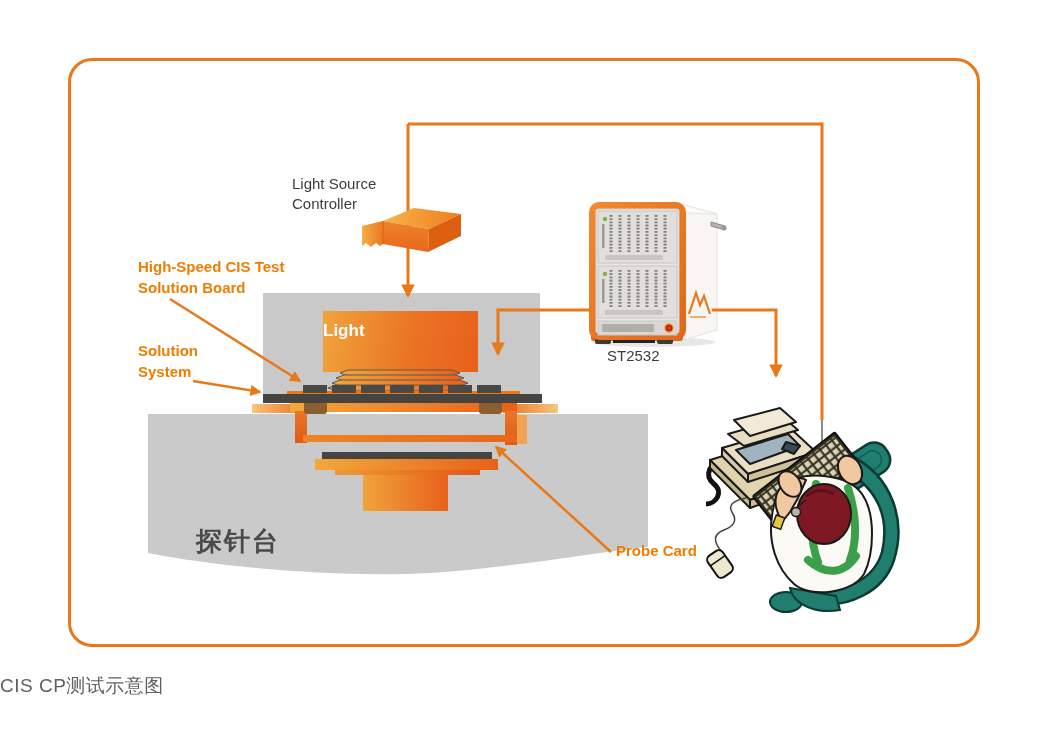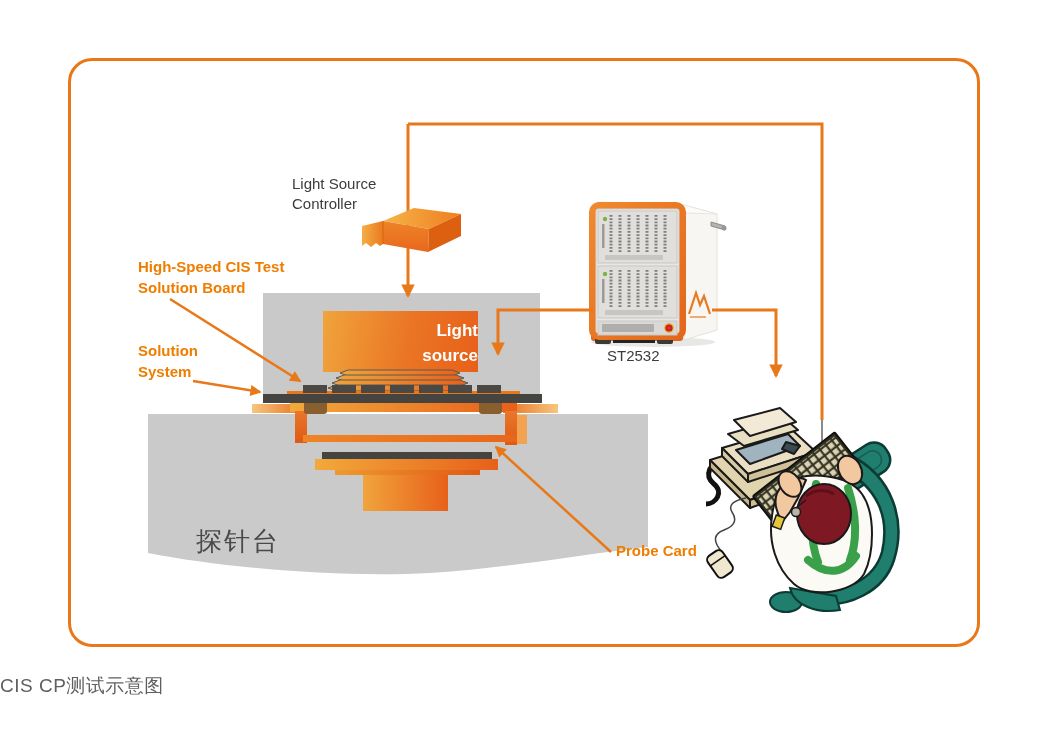--- a/index.html
+++ b/index.html
@@ -7,28 +7,28 @@
     --dark-bar:#454440; --text-dark:#3C3C3C; --caption-color:#5F5F5F;
   }
   *{margin:0;padding:0;box-sizing:border-box}
   body{background:#fff;font-family:"Liberation Sans",sans-serif}
   .canvas{position:relative;width:1055px;height:730px;background:#fff;overflow:hidden}
   .abs{position:absolute}
   .frame{left:68px;top:58px;width:912px;height:589px;border:3px solid var(--accent);border-radius:24px;z-index:0}
   
   .lbl-dark{color:var(--text-dark);font-size:15px;line-height:20px;z-index:7}
   .lbl-orange{color:var(--label-orange);font-weight:bold;font-size:15px;line-height:21px;z-index:7}
-  .prober-lbl{left:196px;top:524px;font-size:26px;font-weight:normal;color:#4A4A48;letter-spacing:2px;z-index:3}
+  .prober-lbl{left:196px;top:524px;font-size:26px;font-weight:bold;color:#4A4A48;letter-spacing:2px;z-index:3}
   .tester-lbl{left:607px;top:347px;width:92px;text-align:left;font-size:15px;color:var(--text-dark);z-index:5}
   .caption{left:0;top:673px;width:100%;text-align:left;font-size:19px;color:var(--caption-color);letter-spacing:.5px;z-index:7}
   
   .gray-head{left:263px;top:293px;width:277px;height:104px;background:var(--gray-block);z-index:1}
   .light-source{left:323px;top:311px;width:155px;height:61px;z-index:2;
     background:linear-gradient(100deg,#F0A43C 0%,#EA7524 55%,#E8601A 100%);
-    color:#fff;font-weight:bold;font-size:17px;text-align:right;padding-top:7px;line-height:25px}
+    color:#fff;font-weight:bold;font-size:17px;text-align:left;padding-top:7px;line-height:25px}
   .bellows{left:325px;top:369px;width:150px;height:24px;z-index:2}
   .pads{left:303px;top:385px;height:8px;z-index:4;display:flex;gap:5px}
   .pads>i{display:block;width:24px;height:8px;background:#4A4945}
   .o-strip{left:287px;top:391px;width:233px;height:5px;background:var(--accent);z-index:3}
   .dark-bar{left:263px;top:394px;width:279px;height:9px;background:var(--dark-bar);z-index:4}
   .plate{left:290px;top:403px;width:227px;height:9px;background:linear-gradient(90deg,#F2A93B,#E8601A);z-index:3}
   .foot{top:403px;width:23px;height:11px;background:#8A5F30;border-radius:0 0 3px 3px;z-index:5}
   .wing{top:404px;height:9px;z-index:2}
   .wing.l{left:252px;width:52px;background:linear-gradient(90deg,#F6C67E,#E8701E)}
   .wing.r{left:503px;width:55px;background:linear-gradient(90deg,#E8701E,#F6C67E)}
@@ -53,21 +53,20 @@
   <div class="abs frame"></div>
 
   <svg class="abs gray-base svg-layer" width="500" height="165" viewBox="0 0 500 165">
     <path d="M0,0 H500 V133 C430,141 360,154 282,159 C196,164 76,154 0,139 Z" fill="#CACACA"></path>
   </svg>
 
   <div class="abs gray-head"></div>
 
   <div class="abs light-source">
     <div>Light</div>
-    <div>source</div>
   </div>
 
   <svg class="abs bellows svg-layer" viewBox="0 0 150 24">
     <defs>
         <linearGradient id="bel" x1="0" y1="0" x2="1" y2="0">
       <stop offset="0" stop-color="#F0A43C"></stop>
           <stop offset="1" stop-color="#E8601A"></stop>
         </linearGradient>
       </defs>
     <polygon points="15,4 23,1 127,1 135,4 127,7 23,7" fill="url(#bel)" stroke="#5A5A55" stroke-width="1"></polygon>

